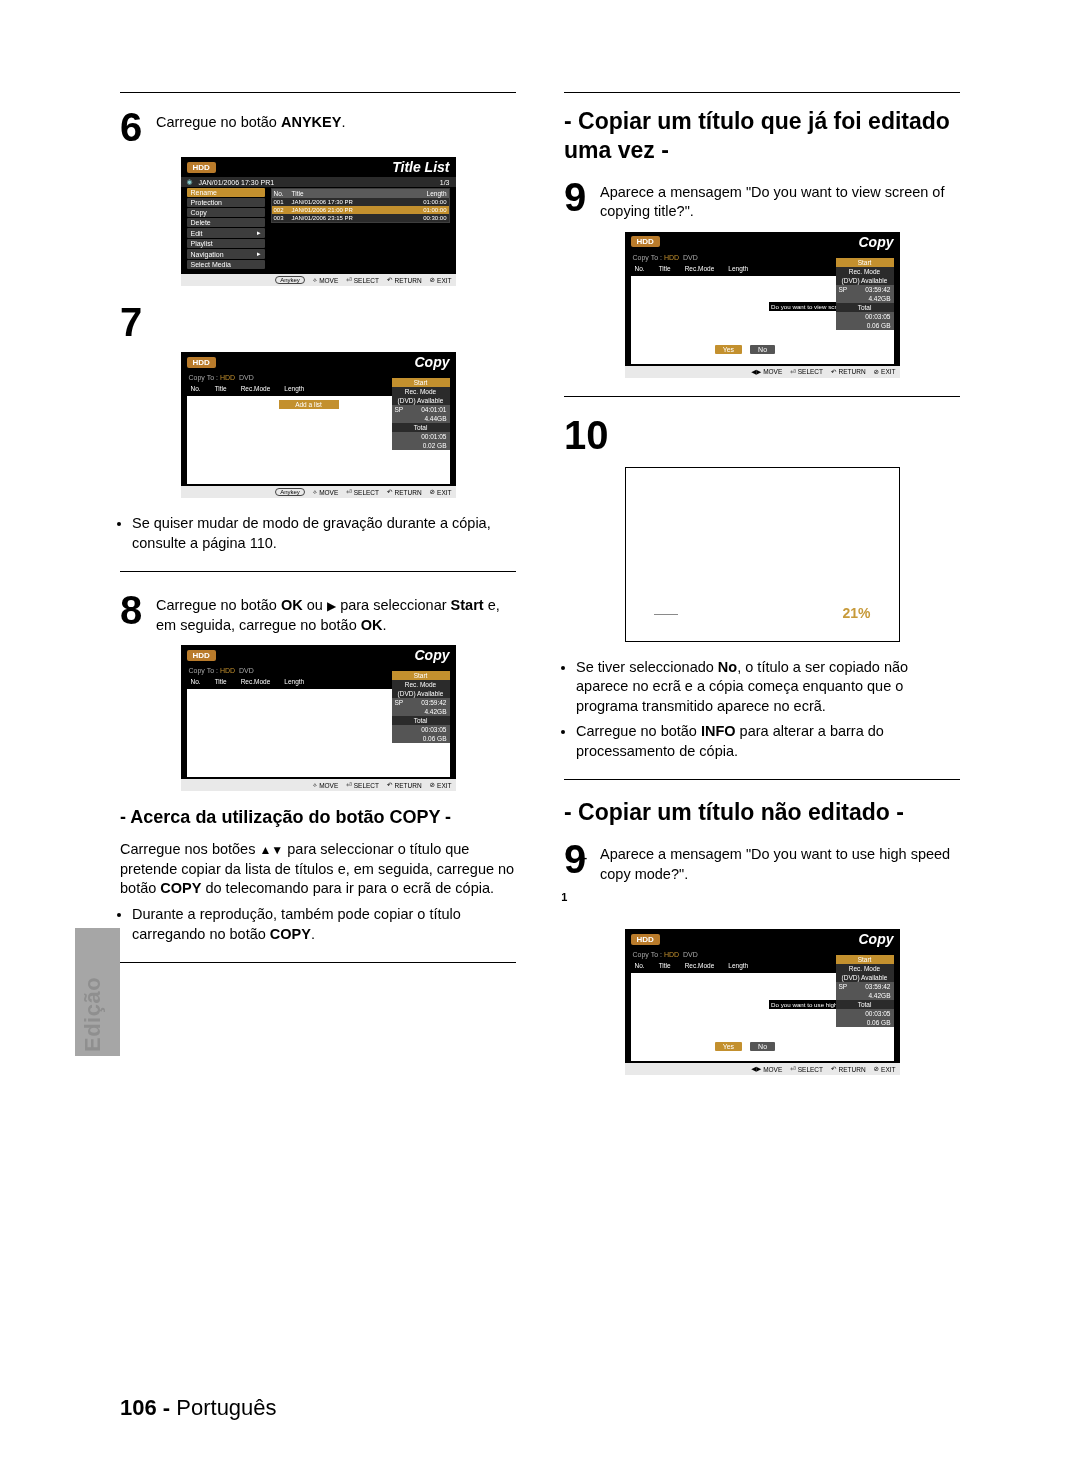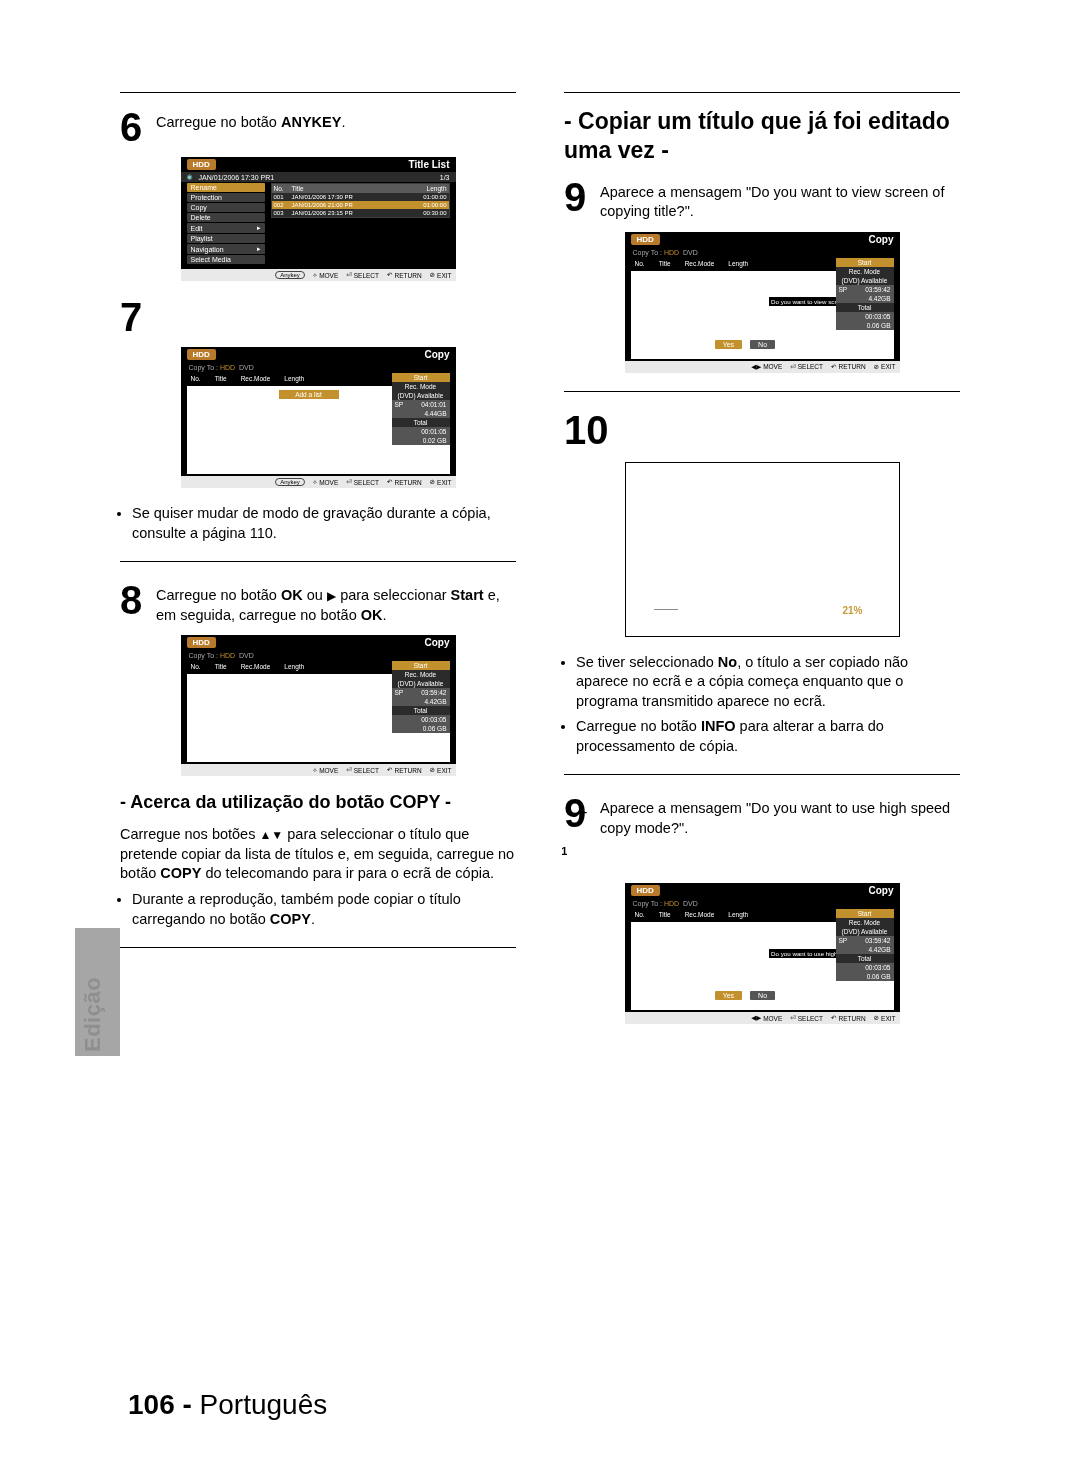--- a/index.html
+++ b/index.html
@@ -54,42 +54,42 @@
     transform: rotate(-90deg);
     transform-origin: left top;
     font-size: 22px;
     font-weight: bold;
     color: #8f8f8f;
     letter-spacing: 0.5px;
   }
 
   .footer {
     position: absolute;
-    left: 128px;
+    left: 120px;
     bottom: 60px;
-    font-size: 28px;
+    font-size: 22px;
   }
   .footer b { font-weight: bold; }
 
   
   .screen {
     width: 275px;
     margin: 10px auto 16px auto;
     background: #000;
     font-family: Arial, sans-serif;
     font-size: 7px;
     color: #fff;
     position: relative;
   }
   .screen .hdr-row { display: flex; align-items: center; padding: 2px 6px; }
   .screen .badge {
     background: #b97b2b; color: #fff; font-weight: bold;
     padding: 1px 6px; border-radius: 2px; font-size: 8px;
   }
-  .screen .hdr-label { margin-left: auto; font-weight: bold; font-size: 10px; }
+  .screen .hdr-label { margin-left: auto; font-weight: bold; font-size: 14px; font-style: italic; }
   .screen .row { display: flex; padding: 1px 6px; align-items: center; gap: 6px; }
   .screen .menu-col { width: 78px; }
   .screen .menu-item {
     background: #3d3d3d; color: #fff; padding: 1px 4px; margin-bottom: 1px;
     border-radius: 1px; display: flex; justify-content: space-between; align-items: center;
     font-size: 7px;
   }
   .screen .menu-item.hi { background: #c3902e; }
   .screen .data-col { flex: 1; background: #3d3d3d; padding: 1px; }
   .screen .data-head { display: flex; background: #5a5a5a; padding: 1px 2px; font-size: 6.5px; gap: 2px; }
@@ -145,21 +145,21 @@
   }
 
   .progress-box {
     width: 275px; height: 175px; border: 1px solid #000; margin: 12px auto 16px auto;
     position: relative; background: #fff;
   }
   .progress-box .dash {
     position: absolute; left: 28px; bottom: 26px; width: 24px; border-top: 1.5px solid #8a8a8a;
   }
   .progress-box .pct {
-    position: absolute; right: 36px; bottom: 20px; font-size: 10px; color: #c79a3a; font-weight: bold; text-align: right;
+    position: absolute; right: 28px; bottom: 20px; font-size: 14px; color: #c79a3a; font-weight: bold; text-align: right;
   }
 
   .chev { font-size: 7px; }
 </style>
 </head>
 <body>
 
 <div class="page">
 
   <div class="side-tab"></div>
@@ -484,20 +484,21 @@
         <div class="pct">21%</div>
       </div>
 
       <ul class="bullets">
         <li><span>Se tiver seleccionado </span><b>No</b><span>, o título a ser copiado não aparece no ecrã e a cópia começa enquanto que o programa transmitido aparece no ecrã.</span></li>
         <li><span>Carregue no botão </span><b>INFO</b><span> para alterar a barra do processamento de cópia.</span></li>
       </ul>
 
       <hr class="hr-sec">
 
+      <h2 class="section-heading">- Copiar um título não editado -</h2>
 
       <div class="step">
         <div class="num">
           <span>9</span><span class="sup">-1</span>
         </div>
         <div class="text">Aparece a mensagem "Do you want to use high speed copy mode?".</div>
       </div>
 
       <div class="screen copy">
         <div class="hdr-row">

